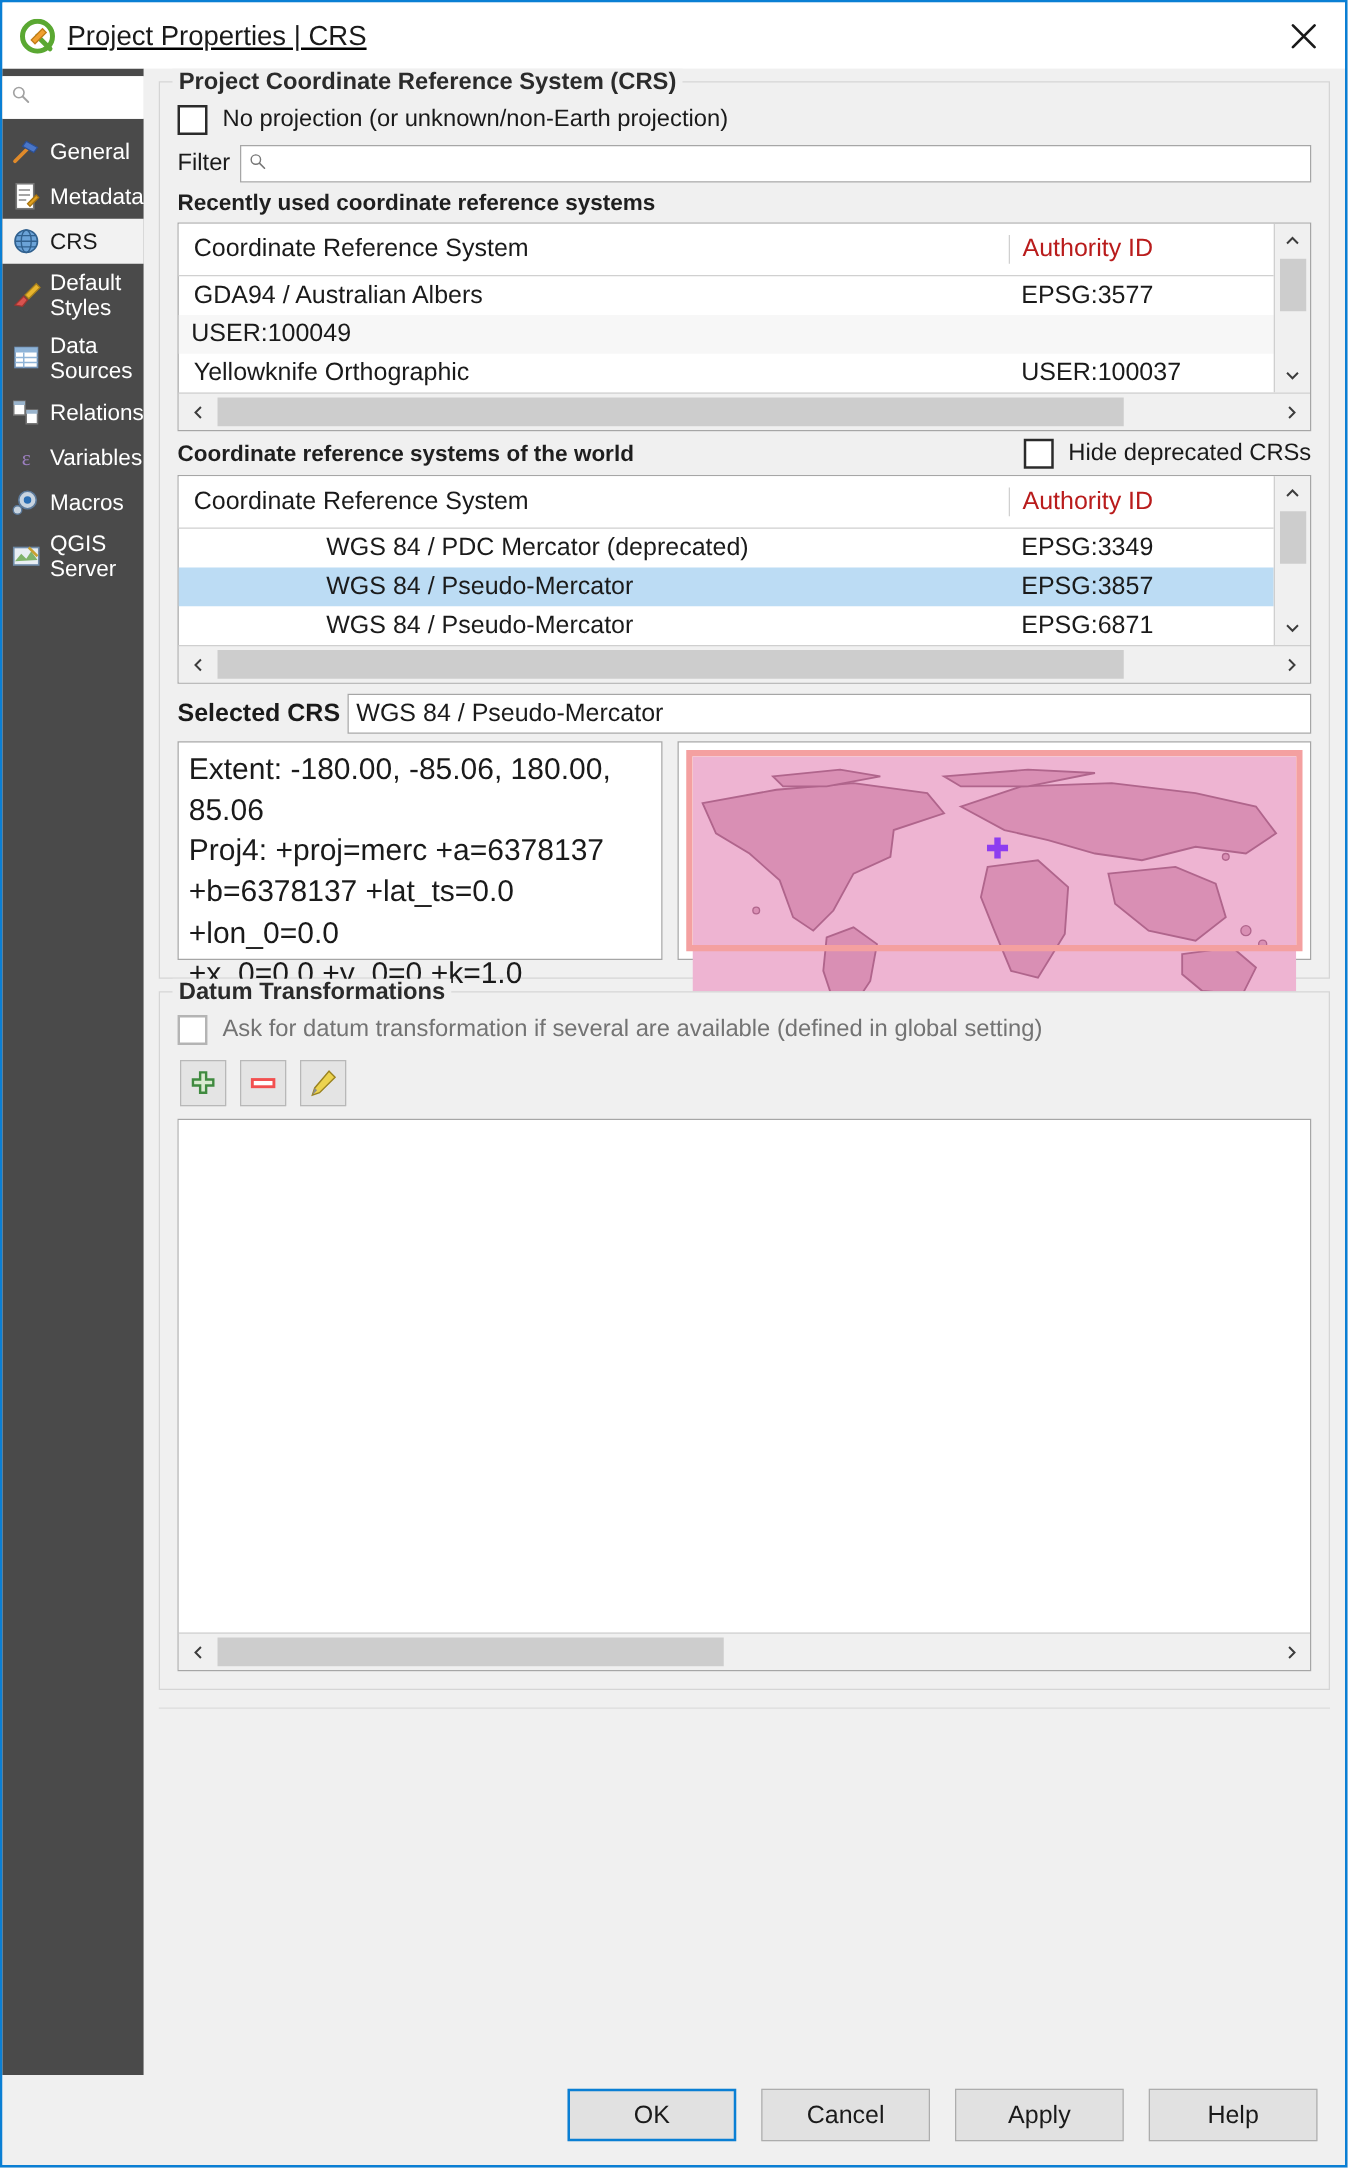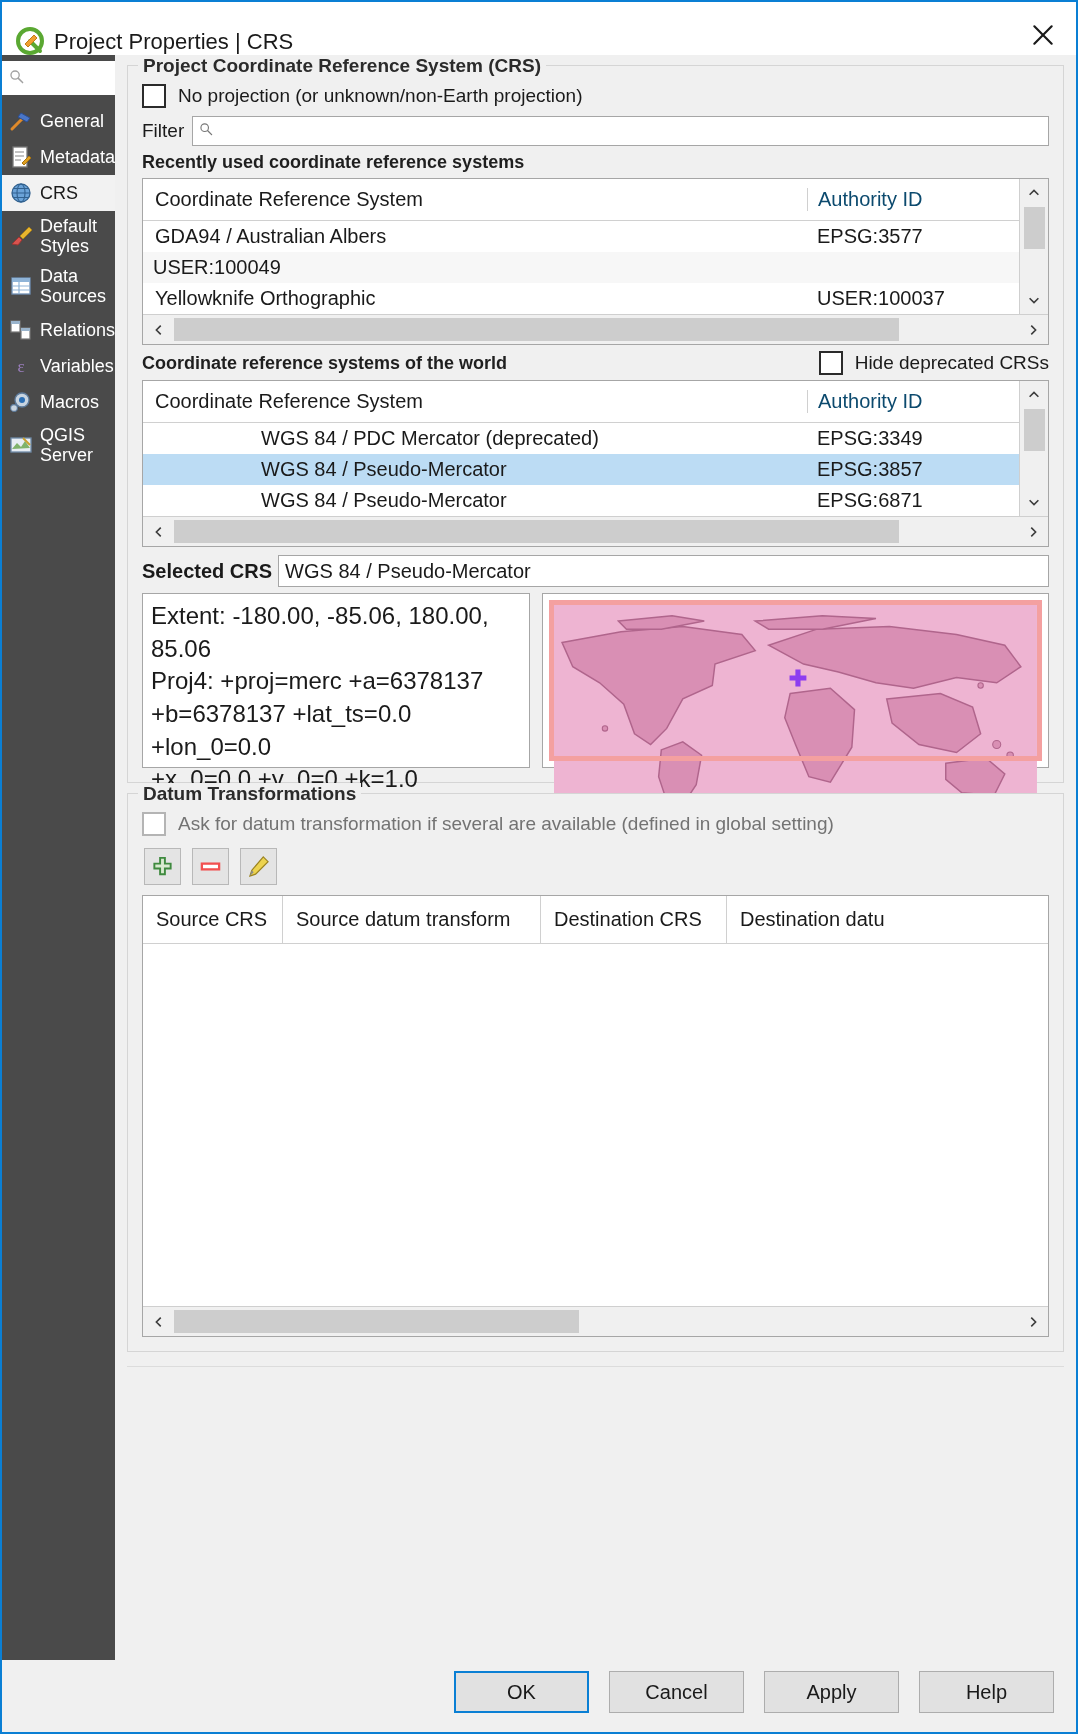--- a/index.html
+++ b/index.html
@@ -14,22 +14,23 @@
     position: absolute; left: 0; top: 0;
     width: 1078px; height: 1734px;
     background: #f0f0f0;
     border: 2px solid #0a7fd4;
     display: flex; flex-direction: column;
   }
   
   .titlebar {
     height: 53px; min-height: 53px;
     background: #ffffff;
-    display: flex; align-items: flex-end;
+    display: flex; align-items: center;
     padding: 0 10px 0 14px;
+    text-decoration: underline;
   }
   .qgis-logo { width: 28px; height: 28px; margin-right: 10px; flex: 0 0 auto; }
   .title-text {
     font-size: 22px; color: #1a1a1a; flex: 1 1 auto;
     white-space: nowrap; overflow: hidden;
   }
   .close-btn {
     width: 46px; height: 40px; display: flex; align-items: center;
     justify-content: center; cursor: pointer; flex: 0 0 auto;
   }
@@ -122,21 +123,21 @@
   .crstable .cols { flex: 1 1 auto; min-width: 0; }
   .crs-hdr {
     display: flex;
     border-bottom: 1px solid #d0d0d0;
     height: 42px; align-items: center;
     background: #ffffff;
   }
   .crs-hdr .h1 { flex: 1 1 auto; padding-left: 12px; font-size: 20px; color: #1a1a1a; }
   .crs-hdr .h2 {
     width: 212px; flex: 0 0 212px; padding-left: 10px;
-    font-size: 20px; color: #0c4a6e;
+    font-size: 20px; color: #b91c1c;
     border-left: 1px solid #d0d0d0;
   }
   .crs-row { display: flex; height: 31px; align-items: center; font-size: 20px; color: #1a1a1a; }
   .crs-row .c1 { flex: 1 1 auto; padding-left: 12px; overflow: hidden; white-space: nowrap; }
   .crs-row .c1.indent { padding-left: 118px; }
   .crs-row .c2 { width: 212px; flex: 0 0 212px; padding-left: 10px; }
   .crs-row.alt { background: #f7f7f7; }
   .crs-row.sel { background: #bcdcf4; }
   
   .vsb {
@@ -554,26 +555,20 @@
           </span>
           <span class="tbtn">
             <svg viewBox="0 0 24 24" width="23" height="23">
               <path d="M17 2 L22 7 L9 20 L3 22 L5 16 Z" fill="#ecd34f" stroke="#9b8320" stroke-width="1.2"></path>
               <path d="M3 22 L5 16 L7 18 Z" fill="#8c8c8c"></path>
             </svg>
           </span>
         </div>
 
         <div class="dt-table">
-          <div class="dt-head">
-            <span class="th" style="width:140px">Source CRS</span>
-            <span class="th" style="width:258px">Source datum transform</span>
-            <span class="th" style="width:186px">Destination CRS</span>
-            <span class="th" style="width:190px; border-right:none">Destination datu</span>
-          </div>
           <div class="dt-body"></div>
           <div class="hsb">
             <span class="arr">
               <svg viewBox="0 0 16 16" width="14" height="14">
                   <path d="M10 3 L5 8 L10 13" fill="none" stroke="#3c3c3c" stroke-width="1.8"></path>
                 </svg>
             </span>
             <span class="track">
               <span class="thumb" style="left:0; width:48%"></span>
             </span>

